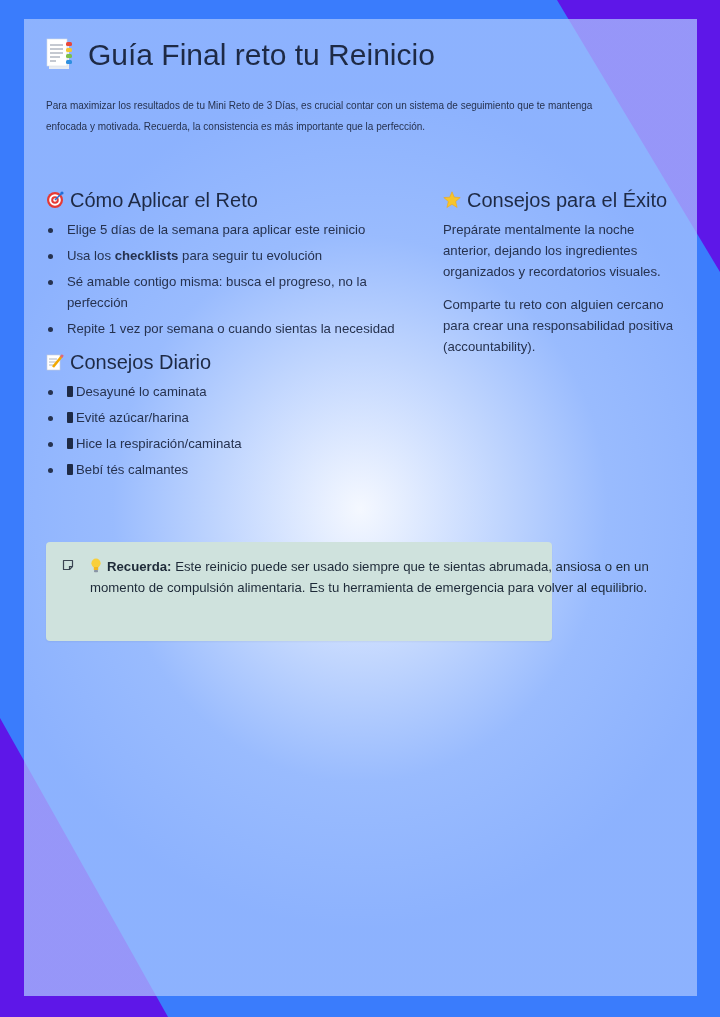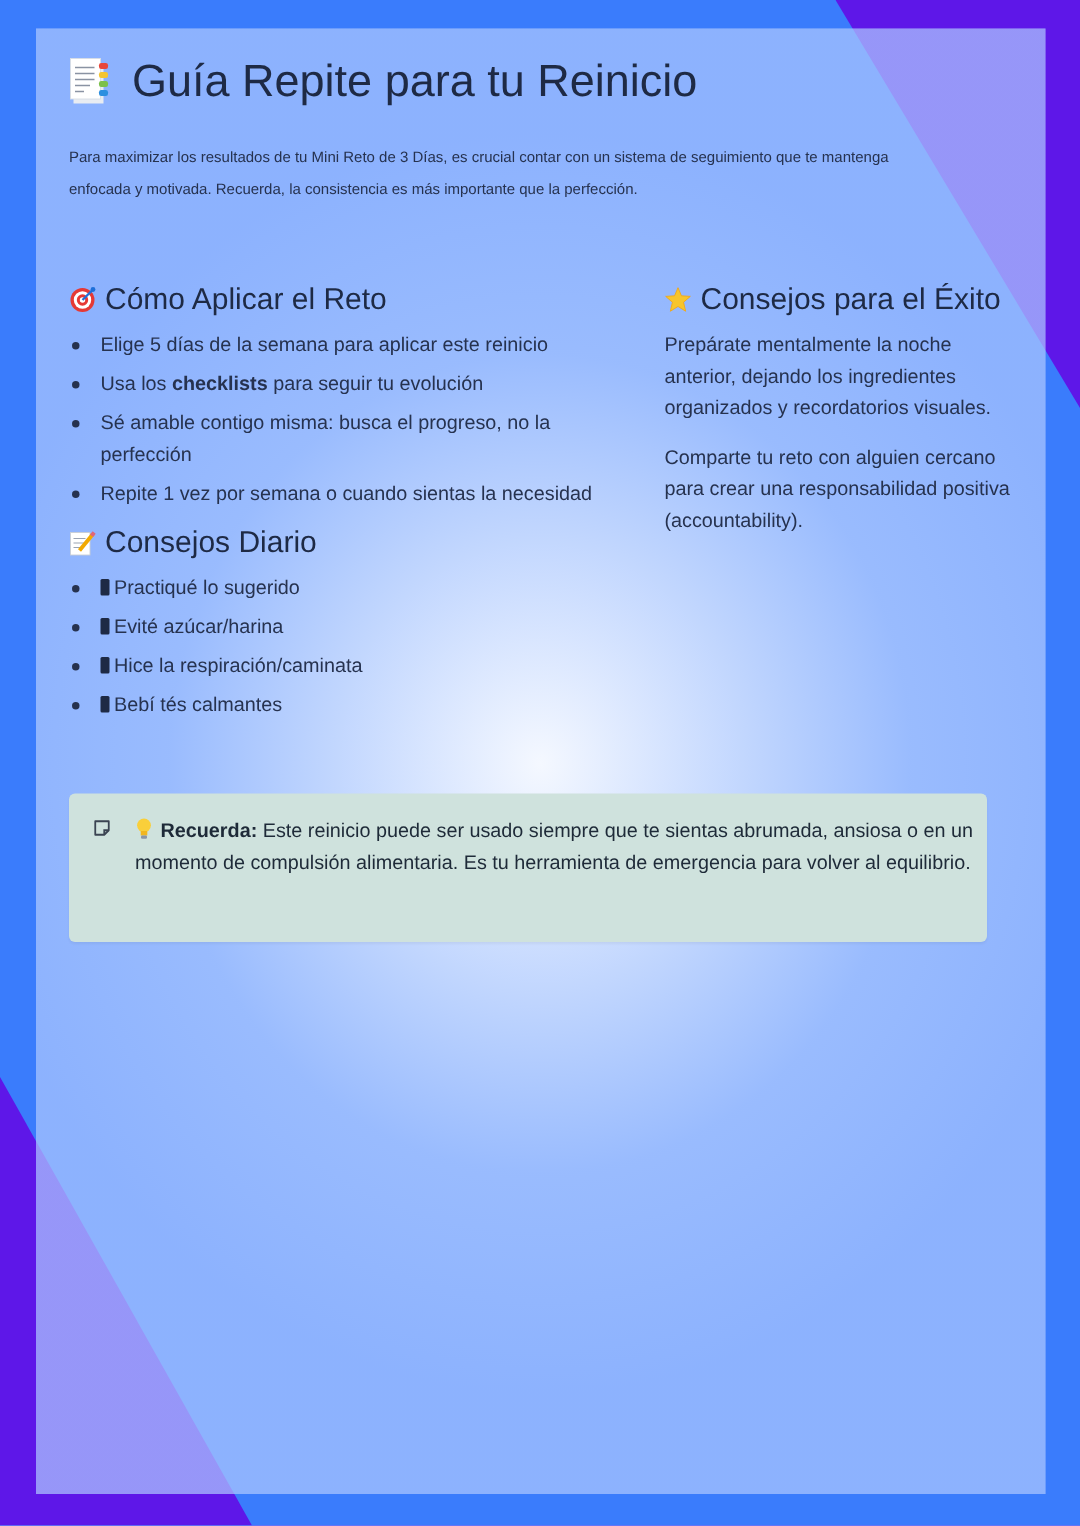--- a/index.html
+++ b/index.html
@@ -49,21 +49,21 @@
   li::before {
     content: ""; position: absolute; left: 2px; top: 9px; width: 5px; height: 5px;
     border-radius: 50%; background: #26324f;
   }
   .box {
     display: inline-block; width: 6px; height: 11px; background: #1e2a45;
     margin-right: 3px; vertical-align: -1px; border-radius: 1px;
   }
   .tip { font-size: 13.2px; line-height: 21px; color: #26324f; margin: 0 0 12px 0; }
   .note {
-    position: absolute; left: 22px; top: 510px; width: 612px; height: 99px;
+    position: absolute; left: 22px; top: 523px; width: 506px; height: 99px;
     background: #cfe2dd; border-radius: 4px;
     box-shadow: 0 1px 2px rgba(0,0,0,0.05);
   }
   .note-icon { position: absolute; left: 16px; top: 17px; width: 12px; height: 12px; }
   .note-text {
     position: absolute; left: 44px; top: 14px; width: 575px;
     font-size: 13.2px; line-height: 21px; color: #1e2a38;
   }
   .note-text b { font-weight: bold; }
   .bulb { display: inline-block; width: 12px; height: 15px; vertical-align: -2px; margin-right: 5px; }
@@ -83,21 +83,21 @@
         <line x1="4" y1="8" x2="17" y2="8" stroke="#8a93a3" stroke-width="1"></line>
         <line x1="4" y1="12" x2="17" y2="12" stroke="#8a93a3" stroke-width="1"></line>
         <line x1="4" y1="16" x2="17" y2="16" stroke="#8a93a3" stroke-width="1"></line>
         <line x1="4" y1="20" x2="14" y2="20" stroke="#8a93a3" stroke-width="1"></line>
         <line x1="4" y1="24" x2="10" y2="24" stroke="#8a93a3" stroke-width="1"></line>
         <rect x="20" y="5" width="6" height="4" rx="1.5" fill="#e8473b"></rect>
         <rect x="20" y="11" width="6" height="4" rx="1.5" fill="#f4c531"></rect>
         <rect x="20" y="17" width="6" height="4" rx="1.5" fill="#7cc04b"></rect>
         <rect x="20" y="23" width="6" height="4" rx="1.5" fill="#2d8fe0"></rect>
       </svg>
-      <span>Guía Repite para tu Reinicio</span>
+      <span>Guía Final reto tu Reinicio</span>
     </div>
 
     <p class="intro" style="margin:0;">Para maximizar los resultados de tu Mini Reto de 3 Días, es crucial contar con un sistema de seguimiento que te mantenga enfocada y motivada. Recuerda, la consistencia es más importante que la perfección.</p>
 
     <div class="col-left">
       <div class="h3">
         <svg class="emo" viewBox="0 0 18 18">
           <circle cx="9" cy="9" r="8" fill="#e53935"></circle>
           <circle cx="9" cy="9" r="5.8" fill="#ffffff"></circle>
           <circle cx="9" cy="9" r="3.8" fill="#e53935"></circle>
@@ -119,21 +119,21 @@
           <rect x="1" y="2" width="13" height="15" fill="#ffffff" stroke="#c9ced6" stroke-width="0.6"></rect>
           <line x1="3" y1="6" x2="11" y2="6" stroke="#9aa3b2" stroke-width="0.8"></line>
           <line x1="3" y1="9" x2="11" y2="9" stroke="#9aa3b2" stroke-width="0.8"></line>
           <line x1="3" y1="12" x2="9" y2="12" stroke="#9aa3b2" stroke-width="0.8"></line>
           <line x1="7" y1="14" x2="16" y2="3" stroke="#f2a900" stroke-width="2.6"></line>
           <line x1="15" y1="4.2" x2="16.8" y2="2" stroke="#e0667a" stroke-width="2.6"></line>
         </svg>
         <span>Consejos Diario</span>
       </div>
       <ul>
-        <li><span class="box"></span><span>Practiqué lo sugerido</span></li>
+        <li><span class="box"></span><span>Desayuné lo caminata</span></li>
         <li><span class="box"></span><span>Evité azúcar/harina</span></li>
         <li><span class="box"></span><span>Hice la respiración/caminata</span></li>
         <li><span class="box"></span><span>Bebí tés calmantes</span></li>
       </ul>
     </div>
 
     <div class="col-right">
       <div class="h3">
         <svg class="emo" viewBox="0 0 18 18">
           <polygon points="9,0.8 11.3,6.2 17.2,6.6 12.7,10.5 14.1,16.5 9,13.3 3.9,16.5 5.3,10.5 0.8,6.6 6.7,6.2" fill="#f7c52b" stroke="#f0a818" stroke-width="0.6"></polygon>

